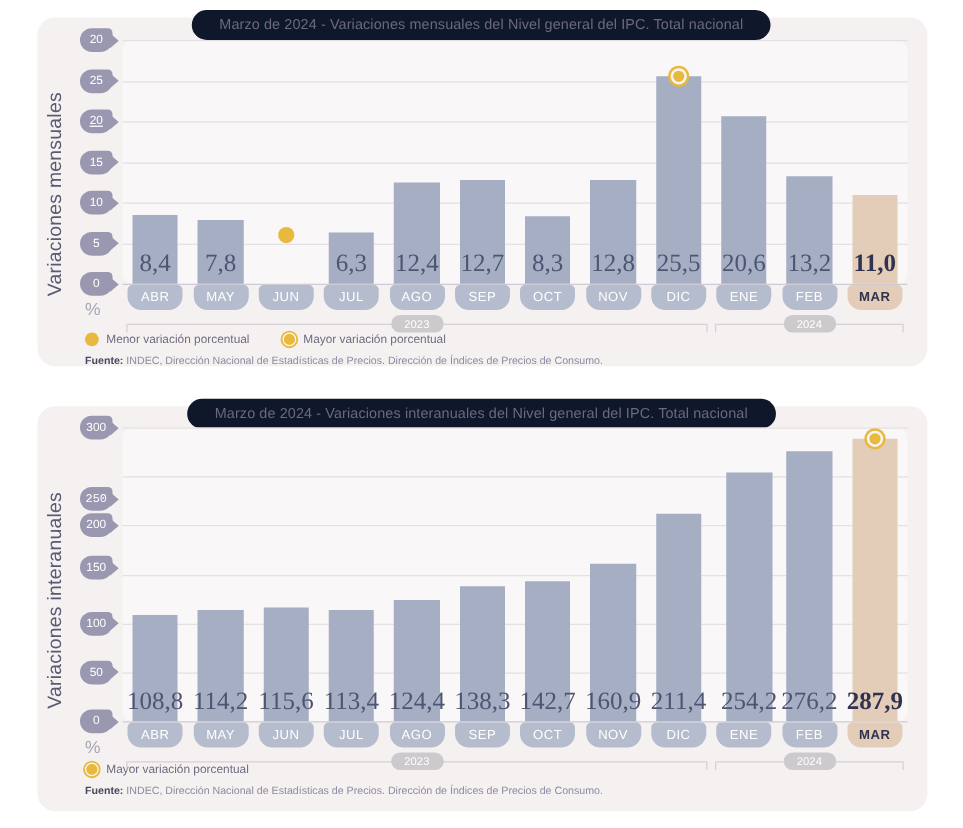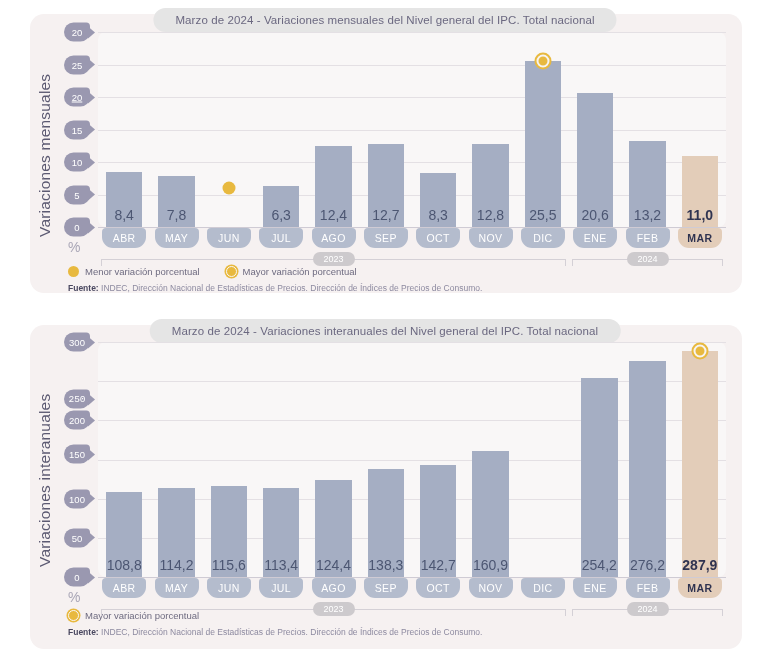--- a/index.html
+++ b/index.html
@@ -21,21 +21,21 @@
     border-radius: 14px;
   }
   #card-monthly { top: 14px; height: 279px; }
   #card-yearly  { top: 325px; height: 324px; }
 
   
   .title-pill {
     position: absolute;
     left: 50%;
     transform: translateX(-50%);
-    background: #e5e5e5;
+    background: #0f172a;
     color: #6b6880;
     font-size: 11.5px;
     padding: 6px 22px;
     border-radius: 14px;
     white-space: nowrap;
     letter-spacing: .1px;
   }
   #title-monthly { top: 8px; }
   #title-yearly  { top: 319px; }
 
@@ -114,23 +114,24 @@
     background: #a5aec3;
     position: relative;
   }
   .bar.highlight { background: #e3cdb9; }
 
   .bar-value {
     position: absolute;
     bottom: 4px;
     left: 50%;
     transform: translateX(-50%);
-    font-size: 14px;
+    font-size: 20px;
     color: #4c5672;
     white-space: nowrap;
+    font-family: Liberation Serif, serif;
   }
   .bar-value.dark { color: #2f3350; font-weight: bold; }
 
   
   .month-pill {
     position: absolute;
     width: 44px; height: 20px;
     background: #b4bccd;
     color: #ffffff;
     font-size: 10.5px;
@@ -354,20 +355,25 @@
         </div>
       </div>
       <div class="bar-col" style="left: 321.85px; width: 36.6333px; height: 235px;">
         <div class="bar" style="height: 111.782px;">
           <div class="bar-value">142,7</div>
         </div>
       </div>
       <div class="bar-col" style="left: 374.183px; width: 36.6333px; height: 235px;">
         <div class="bar" style="height: 126.038px;">
           <div class="bar-value">160,9</div>
+        </div>
+      </div>
+      <div class="bar-col" style="left: 426.517px; width: 36.6333px; height: 235px;">
+        <div class="bar" style="height: 165.597px;">
+          <div class="bar-value">211,4</div>
         </div>
       </div>
       <div class="bar-col" style="left: 483px; width: 36.6333px; height: 235px;">
         <div class="bar" style="height: 199.123px;">
           <div class="bar-value">254,2</div>
         </div>
       </div>
       <div class="bar-col" style="left: 531.183px; width: 36.6333px; height: 235px;">
         <div class="bar" style="height: 216.357px;">
           <div class="bar-value">276,2</div>

